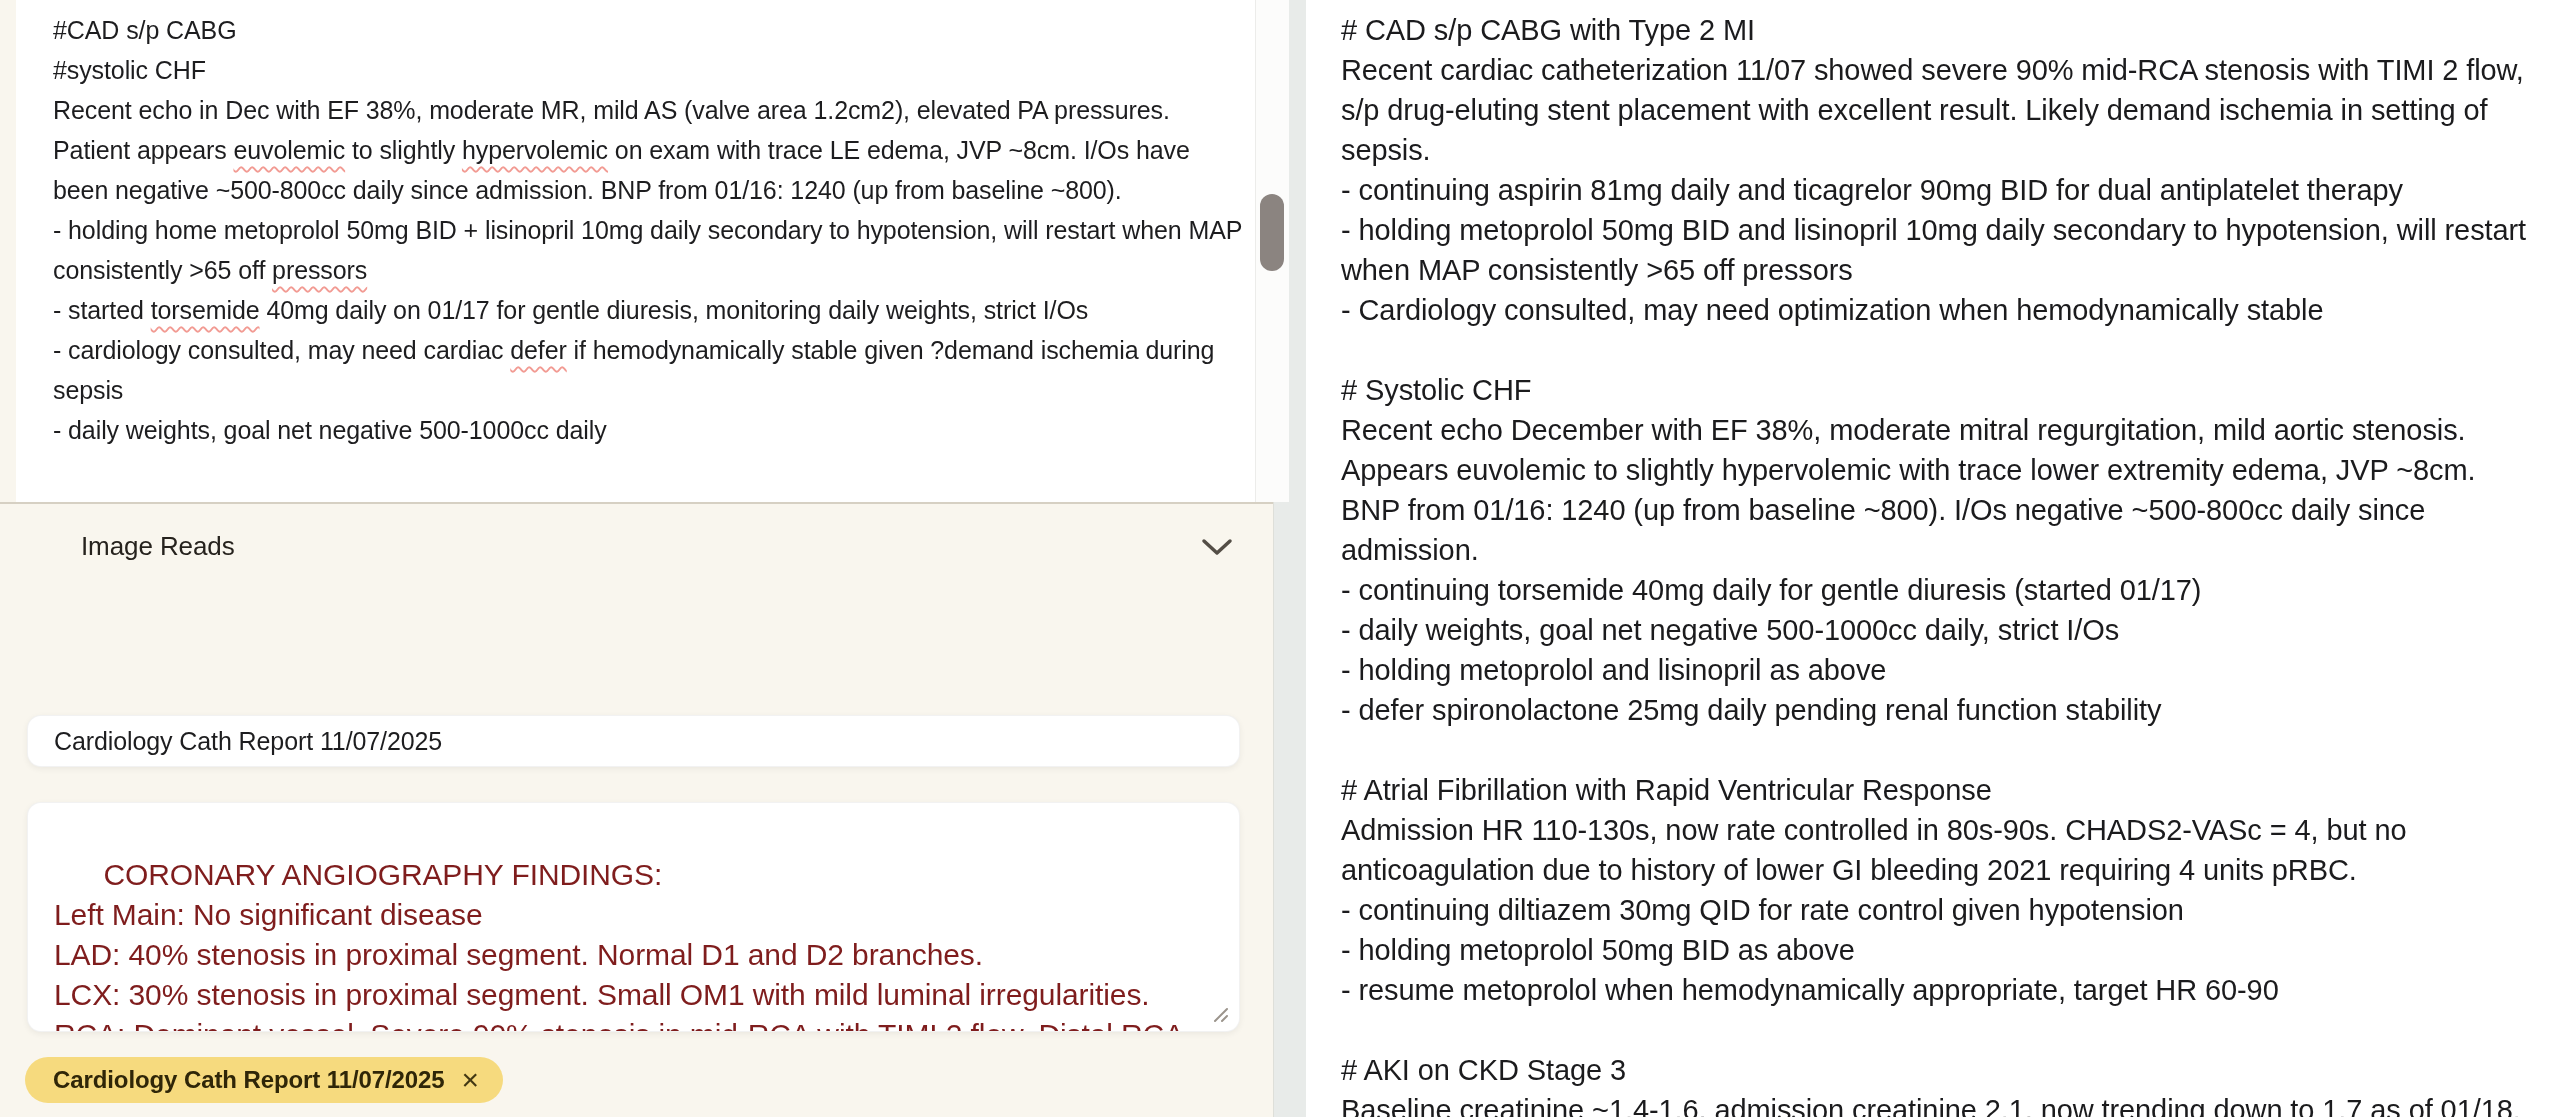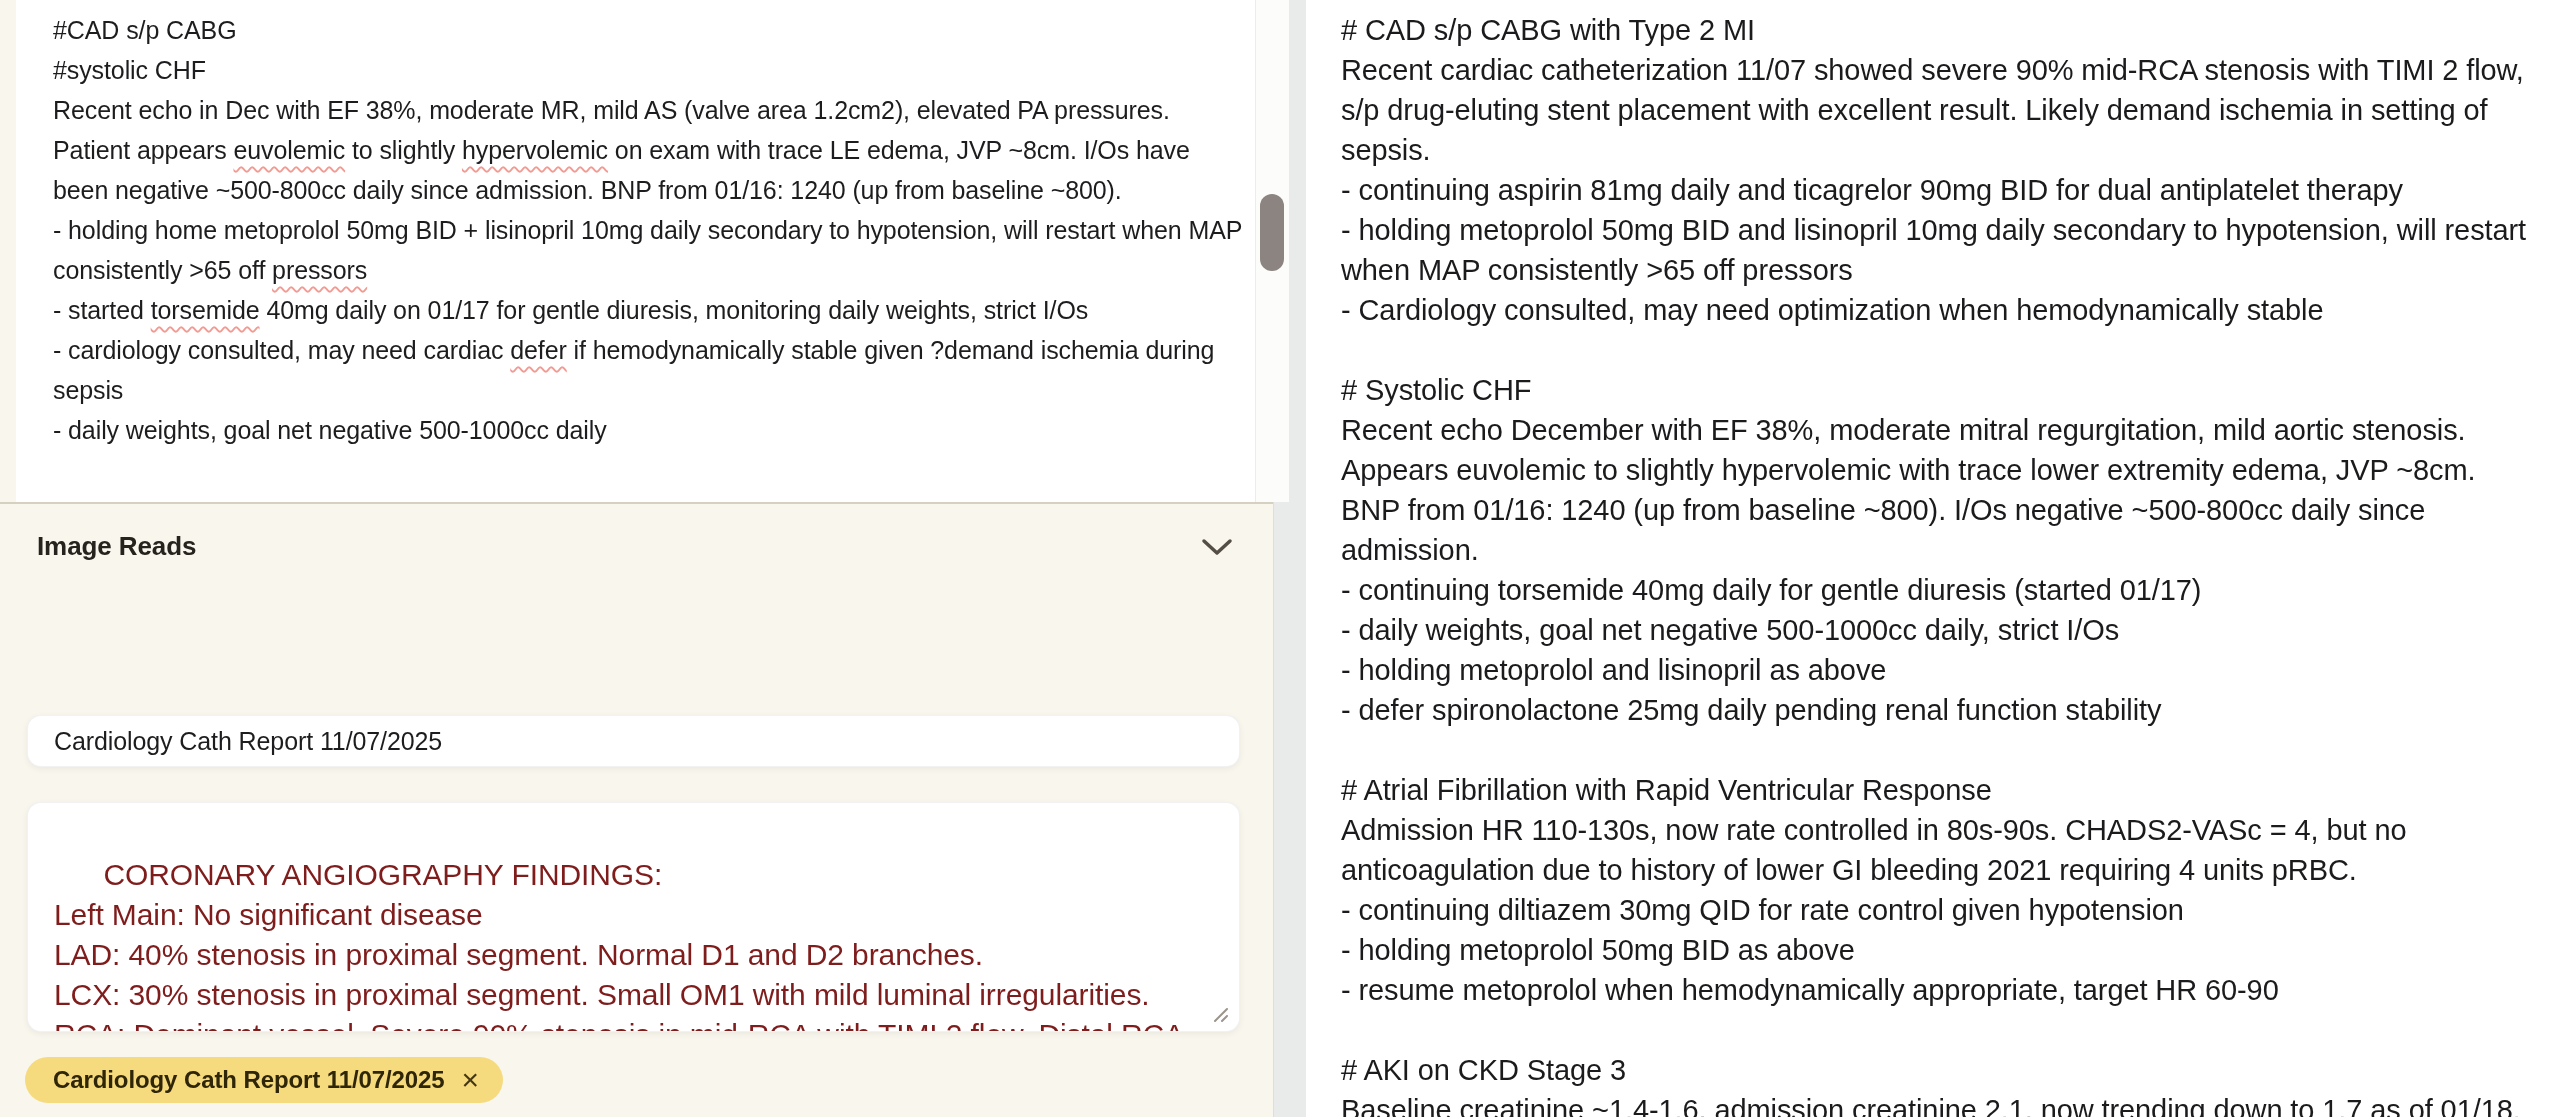--- a/index.html
+++ b/index.html
@@ -28,21 +28,21 @@
     border-radius:12px;background:#8b8480;
   }
   .section{
     position:absolute;left:0;width:1273px;height:87px;box-sizing:border-box;
     border-top:2px solid #d6d0c3;background:#f9f6ee;
     display:flex;align-items:center;justify-content:space-between;
     padding:0 38px 0 37px;cursor:pointer;
   }
   .section-image-reads{top:502px;}
   .section-consultant-notes{top:589px;}
-  .section-label{font-size:26px;font-weight:bold;color:#26221d;}
+  .section-label{font-size:26px;font-weight:normal;color:#26221d;margin-left:44px;}
   .chev{display:block;}
   .card{
     position:absolute;left:27px;width:1213px;background:#ffffff;
     border:1px solid rgba(0,0,0,0.05);border-radius:14px;box-sizing:border-box;
     box-shadow:0 2px 6px rgba(0,0,0,0.06);
   }
   .title-input{
     top:715px;height:52px;font-size:25px;line-height:50px;
     padding:0 26px;white-space:nowrap;overflow:hidden;color:#1d1d1f;
   }

